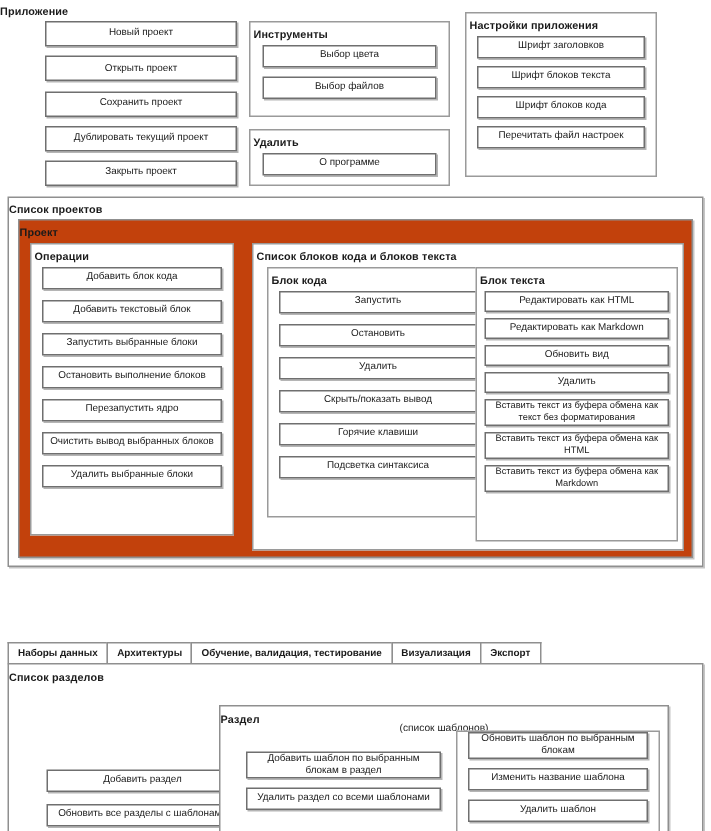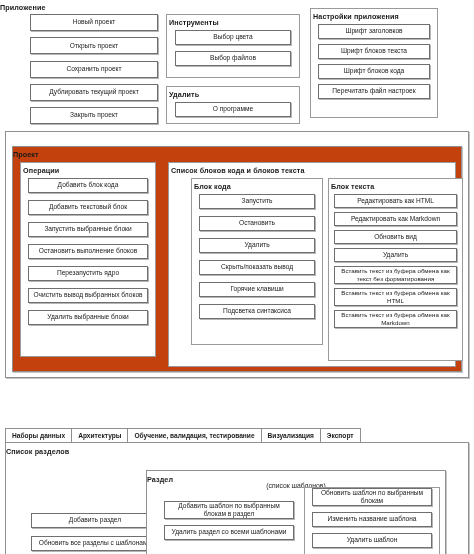--- a/index.html
+++ b/index.html
@@ -144,32 +144,32 @@
   }
   #ops-panel .btn { height: 15px; }
 
   #blocks-panel {
     position: absolute;
     left: 155px; top: 15px;
     width: 288px; height: 205px;
   }
   #code-block-panel {
     position: absolute;
-    left: 22px; top: 15px;
-    width: 132px; height: 167px;
+    left: 9px; top: 15px;
+    width: 148px; height: 167px;
   }
   #code-block-panel .panel-body {
     padding: 0 7px 0 7px;
     display: flex; flex-direction: column; gap: 7px;
   }
   #code-block-panel .btn { height: 15px; }
 
   #text-block-panel {
     position: absolute;
-    left: 159px; top: 15px;
+    left: 148px; top: 15px;
     width: 135px; height: 183px;
   }
   #text-block-panel .panel-body {
     padding: 0 5px 0 5px;
     display: flex; flex-direction: column; gap: 4px;
   }
   #text-block-panel .btn { height: 14px; }
   #text-block-panel .btn.tall { height: 18px; font-size: 6.2px; }
 
   
@@ -286,20 +286,21 @@
     <div class="panel-body">
       <div class="btn">Шрифт заголовков</div>
       <div class="btn">Шрифт блоков текста</div>
       <div class="btn">Шрифт блоков кода</div>
       <div class="btn">Перечитать файл настроек</div>
     </div>
   </div>
 </div>
 
 <div id="projects-section">
+  <div id="projects-title" class="outer-title">Список проектов</div>
 
   <div id="project-box">
     <div id="project-title" class="outer-title">Проект</div>
 
     <div id="ops-panel" class="panel">
       <div class="panel-title">Операции</div>
       <div class="panel-body">
         <div class="btn">Добавить блок кода</div>
         <div class="btn">Добавить текстовый блок</div>
         <div class="btn">Запустить выбранные блоки</div>

